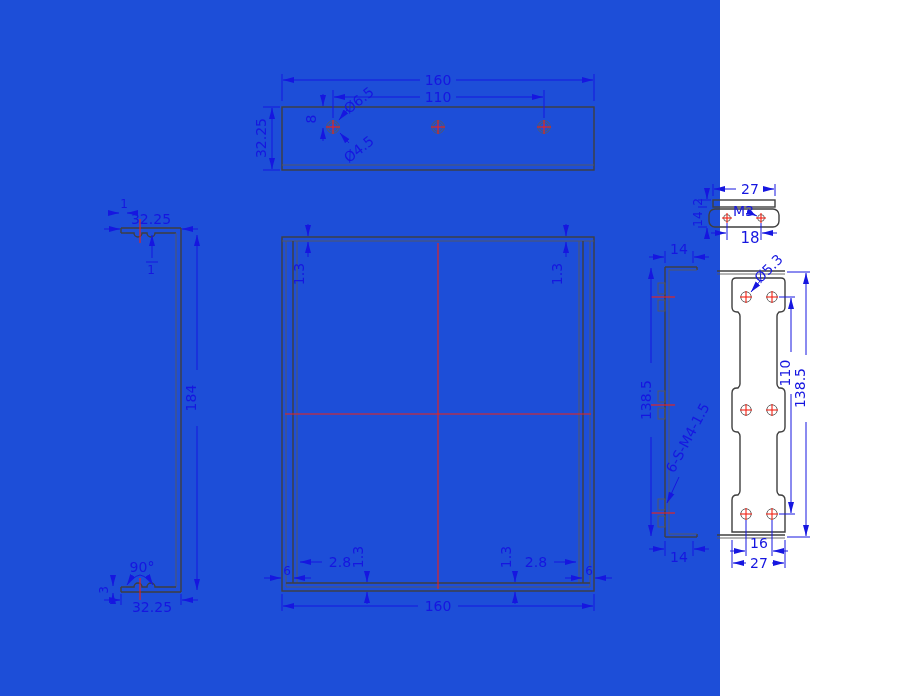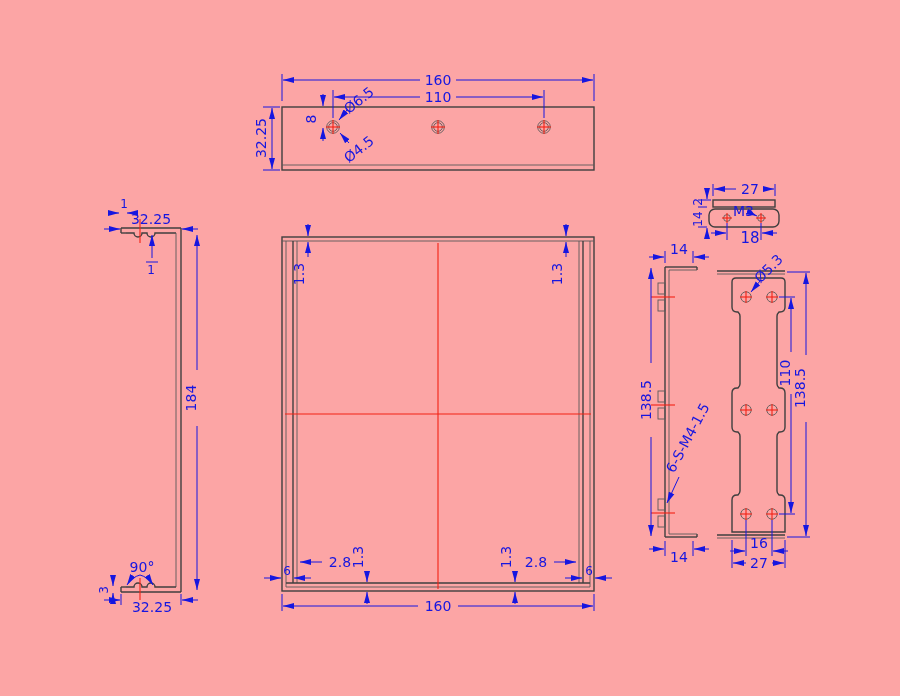--- a/index.html
+++ b/index.html
@@ -1,16 +1,16 @@
 <!DOCTYPE html>
 <html><head>
 <meta charset="utf-8">
 <style>
   html,body{margin:0;padding:0;background:#ffffff;}
-  .page{width:900px;height:696px;background:#fca5a5;position:relative;font-family:"Liberation Sans",sans-serif;}
+  .page{width:720px;height:696px;background:#1d4ed8;position:relative;font-family:"Liberation Sans",sans-serif;}
   .ol{stroke:#3f3f3f;stroke-width:1.4;fill:none;}
   .tl{stroke:#5a5a5a;stroke-width:0.9;fill:none;}
   .dl{stroke:#1616e0;stroke-width:1;fill:none;}
   .rl{stroke:#f22214;stroke-width:1.1;fill:none;}
   text.dt{fill:#1616e0;font-family:"DejaVu Sans",sans-serif;font-size:14px;}
   text.dts{font-size:12px;}
   text.dtl{font-size:15px;}
 </style>
 </head>
 <body>

